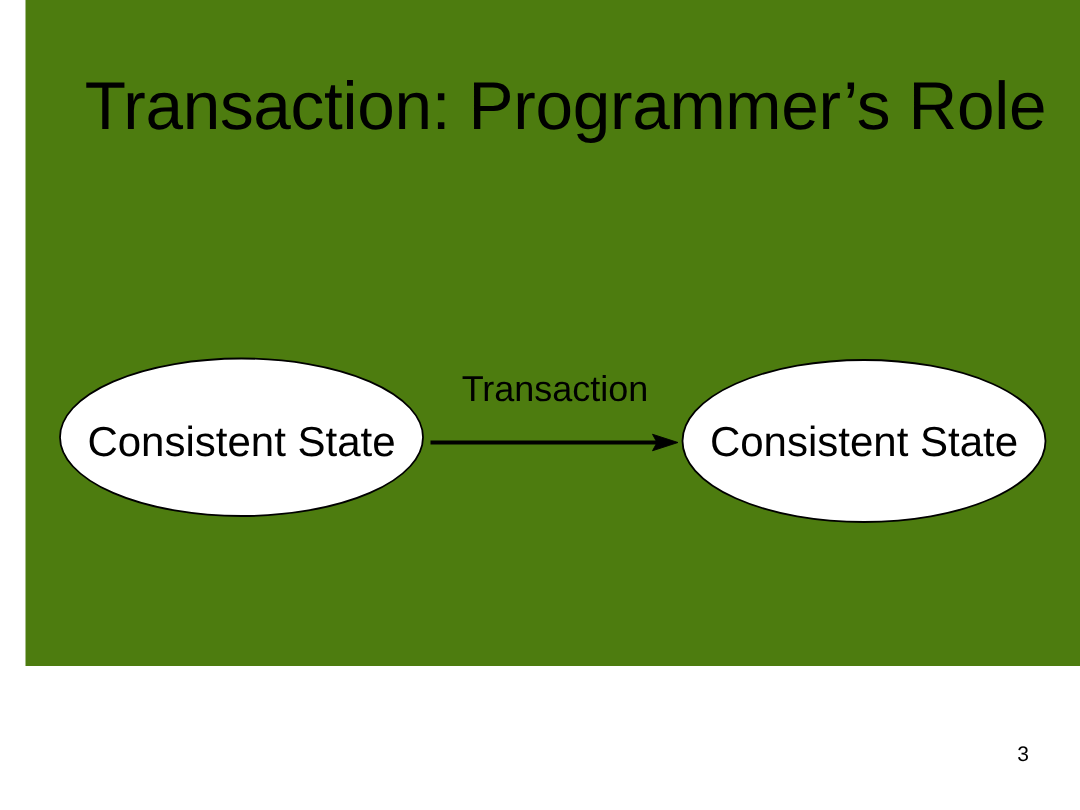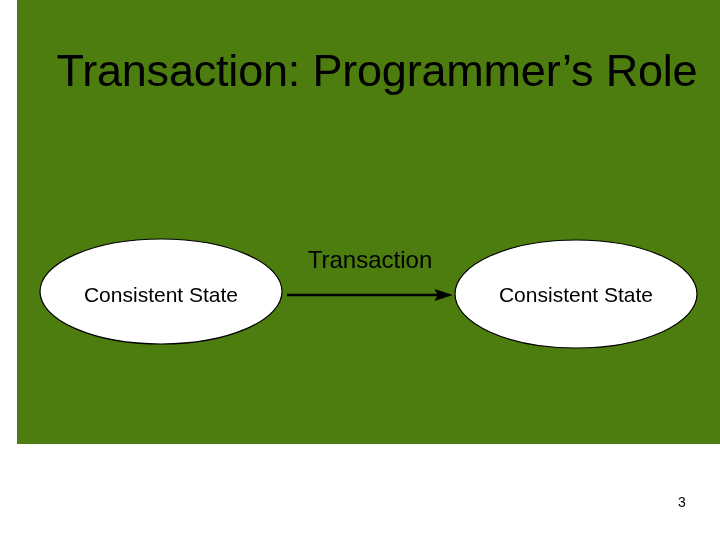--- a/index.html
+++ b/index.html
@@ -47,21 +47,21 @@
     top: 0;
     width: 720px;
     height: 540px;
   }
   #diagram svg {
     display: block;
   }
 
   .node-label {
     position: absolute;
-    font-size: 21px;
+    font-size: 28px;
     line-height: 21px;
     white-space: nowrap;
     color: #000000;
     text-align: center;
   }
 
   #label-left {
     left: 23px;
     top: 284px;
     width: 242px;

